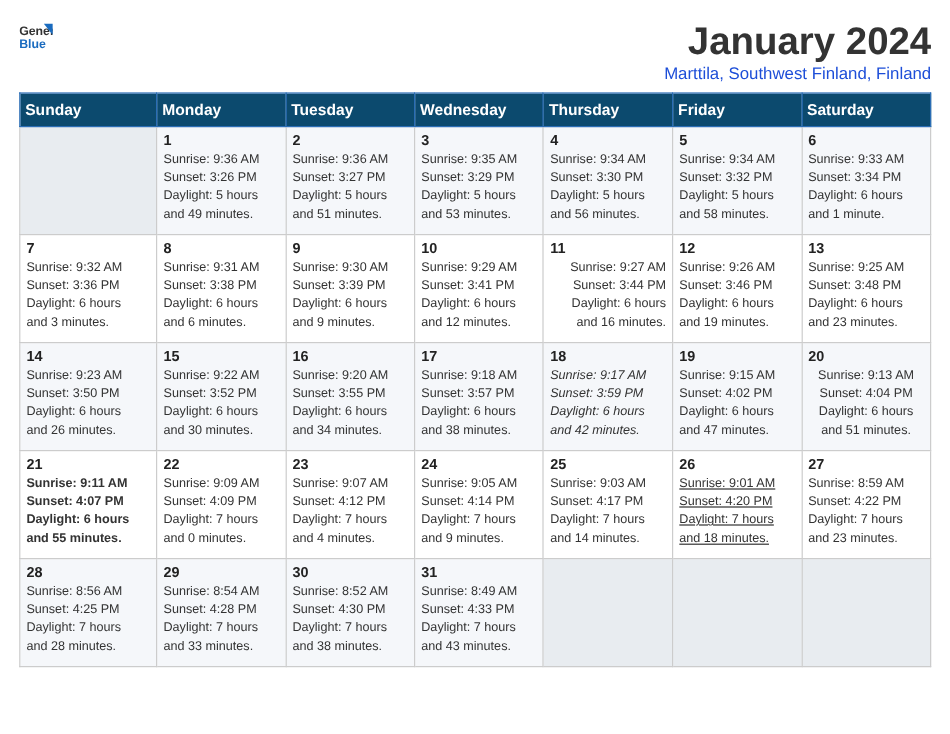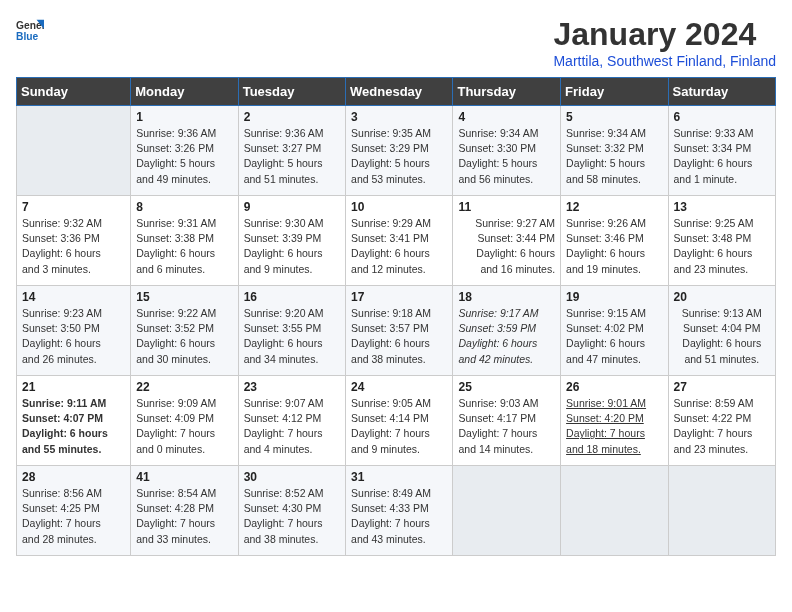--- a/index.html
+++ b/index.html
@@ -19,39 +19,39 @@
     .logo {
       display: flex;
       align-items: center;
       gap: 4px;
     }
     .logo-icon {
       width: 28px;
       height: 28px;
     }
     .title-block {
-      text-align: left;
+      text-align: right;
       margin-left: 23px;
     }
     .month-title {
       font-size: 32px;
       font-weight: bold;
       color: #333;
     }
     .location-title {
       font-size: 14px;
       color: #1d4ed8;
     }
     table {
       width: 100%;
       border-collapse: collapse;
       font-size: 11px;
     }
     thead tr th {
-      background-color: #404040;
+      background-color: #0c4a6e;
       color: #fff;
       padding: 6px 4px;
       text-align: left;
       font-size: 13px;
       font-weight: bold;
       border: 1px solid #2a6db5;
     }
     tbody tr {
       vertical-align: top;
     }
@@ -314,21 +314,21 @@
       </tr>
       <tr>
         <td>
           <span class="day-number">28</span>
           <div class="day-info" style="white-space: pre-line;">Sunrise: 8:56 AM
 Sunset: 4:25 PM
 Daylight: 7 hours
 and 28 minutes.</div>
         </td>
         <td>
-          <span class="day-number">41</span>
+          <span class="day-number">29</span>
           <div class="day-info" style="white-space: pre-line;">Sunrise: 8:54 AM
 Sunset: 4:28 PM
 Daylight: 7 hours
 and 33 minutes.</div>
         </td>
         <td>
           <span class="day-number">30</span>
           <div class="day-info" style="white-space: pre-line;">Sunrise: 8:52 AM
 Sunset: 4:30 PM
 Daylight: 7 hours

